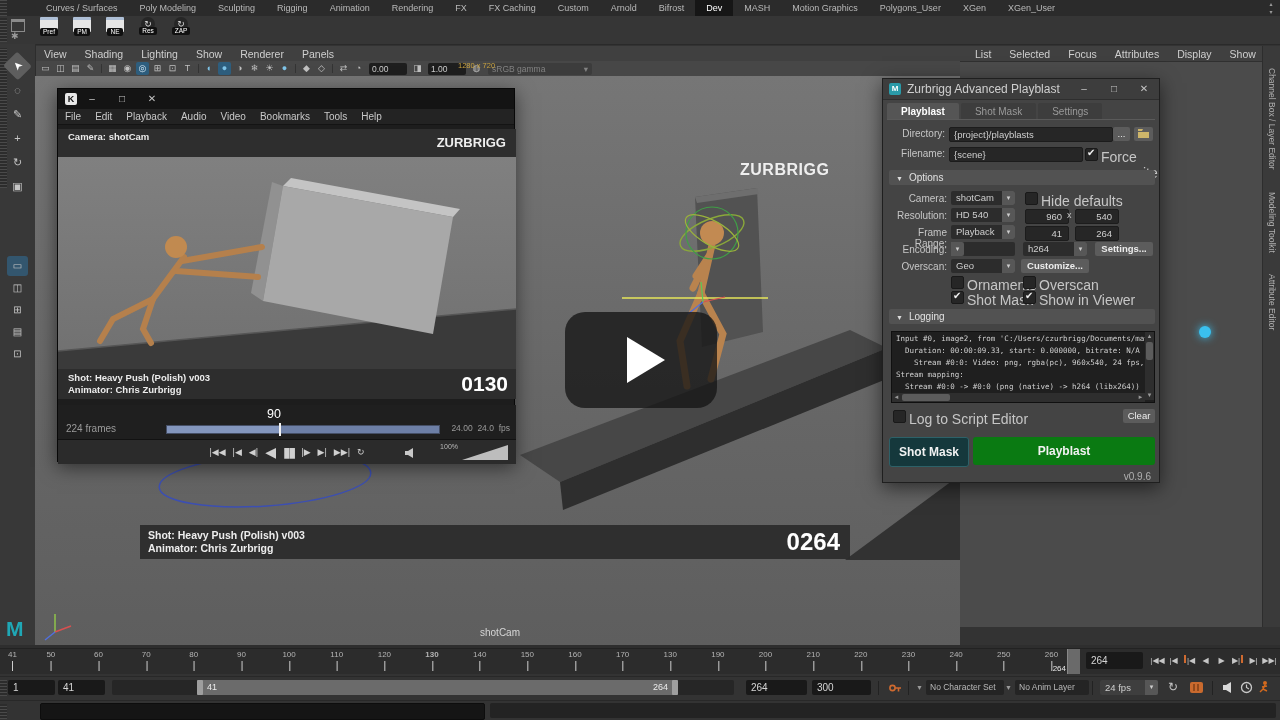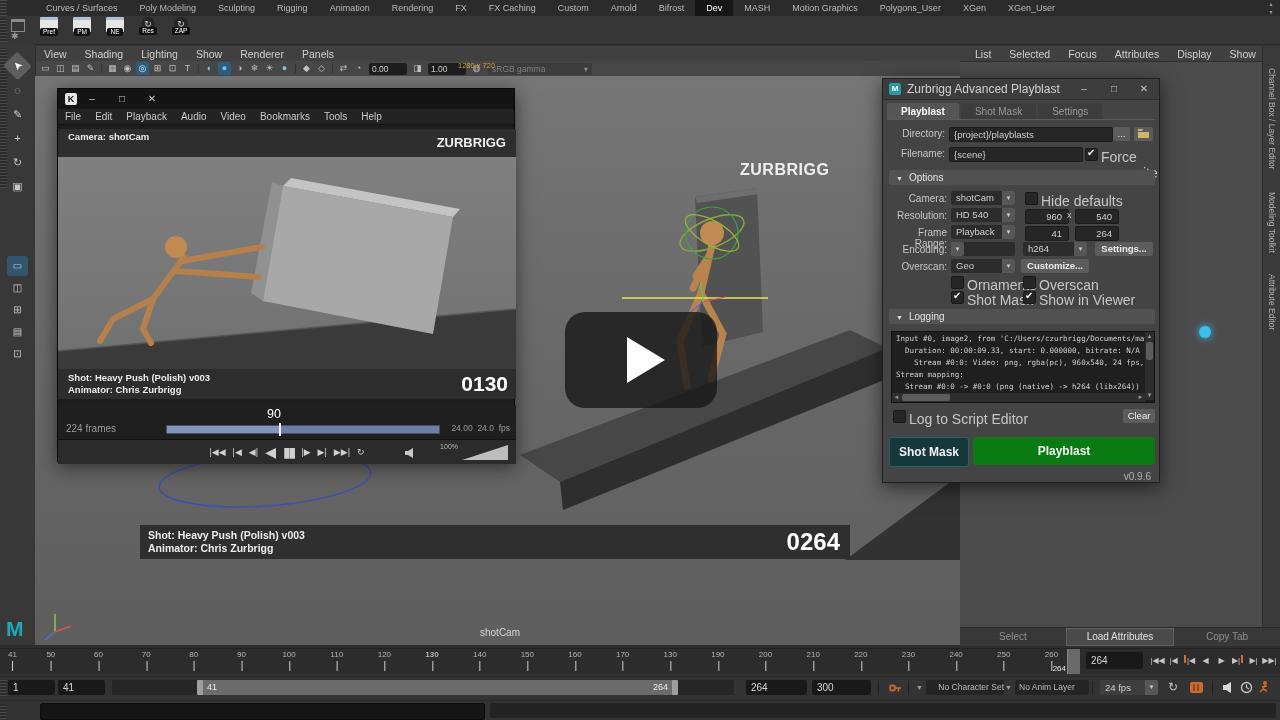--- a/index.html
+++ b/index.html
@@ -312,26 +312,20 @@
 
   <div class="a mayalogo" style="left:6px;top:617px;">M</div>
   <div class="a" style="left:0;top:645px;width:1280px;height:3px;background:#2e2e2e;"></div>
 
   <div class="a rpanel"></div>
   <div class="a sidetabs">
     <span>Channel Box / Layer Editor</span>
     <span>Modeling Toolkit</span>
     <span>Attribute Editor</span>
   </div>
-  <div class="a rfoot">
-
-  <div class="fb">Select</div>
-      <div class="fb active">Load Attributes</div>
-      <div class="fb">Copy Tab</div>
-    </div>
   <div class="a bluedot"></div>
 
   <div class="win player">
     <div class="titlebar">
       <div class="pico">K</div>
       <div class="winbtns">
         <span class="winbtn">–</span>
         <span class="winbtn">□</span>
         <span class="winbtn">✕</span>
       </div>
@@ -579,21 +573,21 @@
     </div>
     <div class="numfield" style="left:746px;top:3px;width:56px;height:15px;line-height:15px;">264</div>
     <div class="numfield" style="left:812px;top:3px;width:54px;height:15px;line-height:15px;">300</div>
     <div class="rsep" style="left:878px;"></div>
     <svg class="a" style="left:888px;top:4px;" width="14" height="14">
       <circle cx="4.5" cy="7" r="2.6" stroke="#cf6a30" stroke-width="1.6" fill="none"></circle>
       <path d="M7 7 L13 7 M10.5 7 L10.5 10.5" stroke="#cf6a30" stroke-width="1.6" fill="none"></path>
     </svg>
     <div class="rsep" style="left:908px;"></div>
     <span class="ddarrow" style="left:916px;">▼</span>
-    <div class="flatfield" style="left:926px;width:74px;text-align:right;">No Character Set</div>
+    <div class="flatfield" style="left:926px;width:74px;">No Character Set</div>
     <span class="ddarrow" style="left:1005px;">▼</span>
     <div class="flatfield" style="left:1015px;width:70px;">No Anim Layer</div>
     <div class="rsep" style="left:1092px;"></div>
     <div class="zdd" style="left:1100px;top:3px;width:58px;height:15px;background:#3e3e3e;">
         <span class="v" style="line-height:15px;">24 fps</span>
         <span class="ar" style="line-height:15px;">▼</span>
       </div>
     <span class="a" style="left:1168px;top:3px;font-size:12px;color:#c4c4c4;">↻</span>
     <svg class="a" style="left:1190px;top:5px;" width="13" height="11">
       <rect x="0" y="0" width="13" height="11" rx="2" fill="#c96a2e"></rect>

